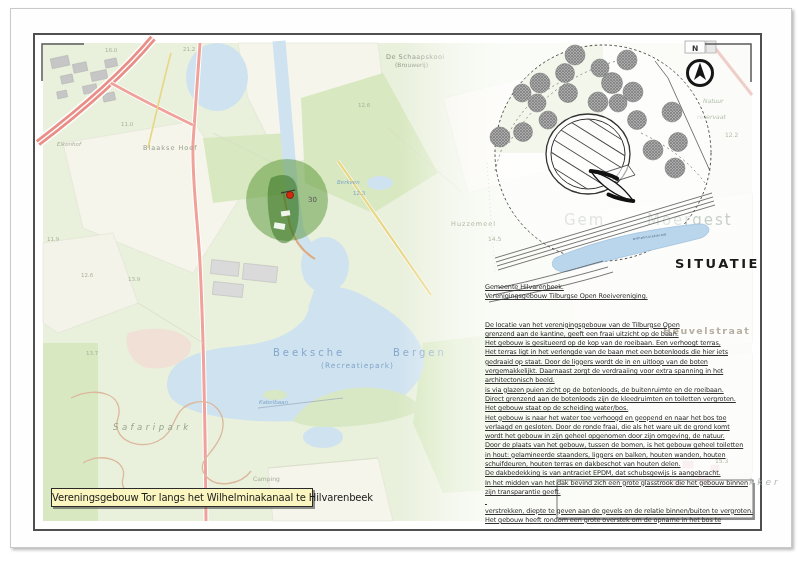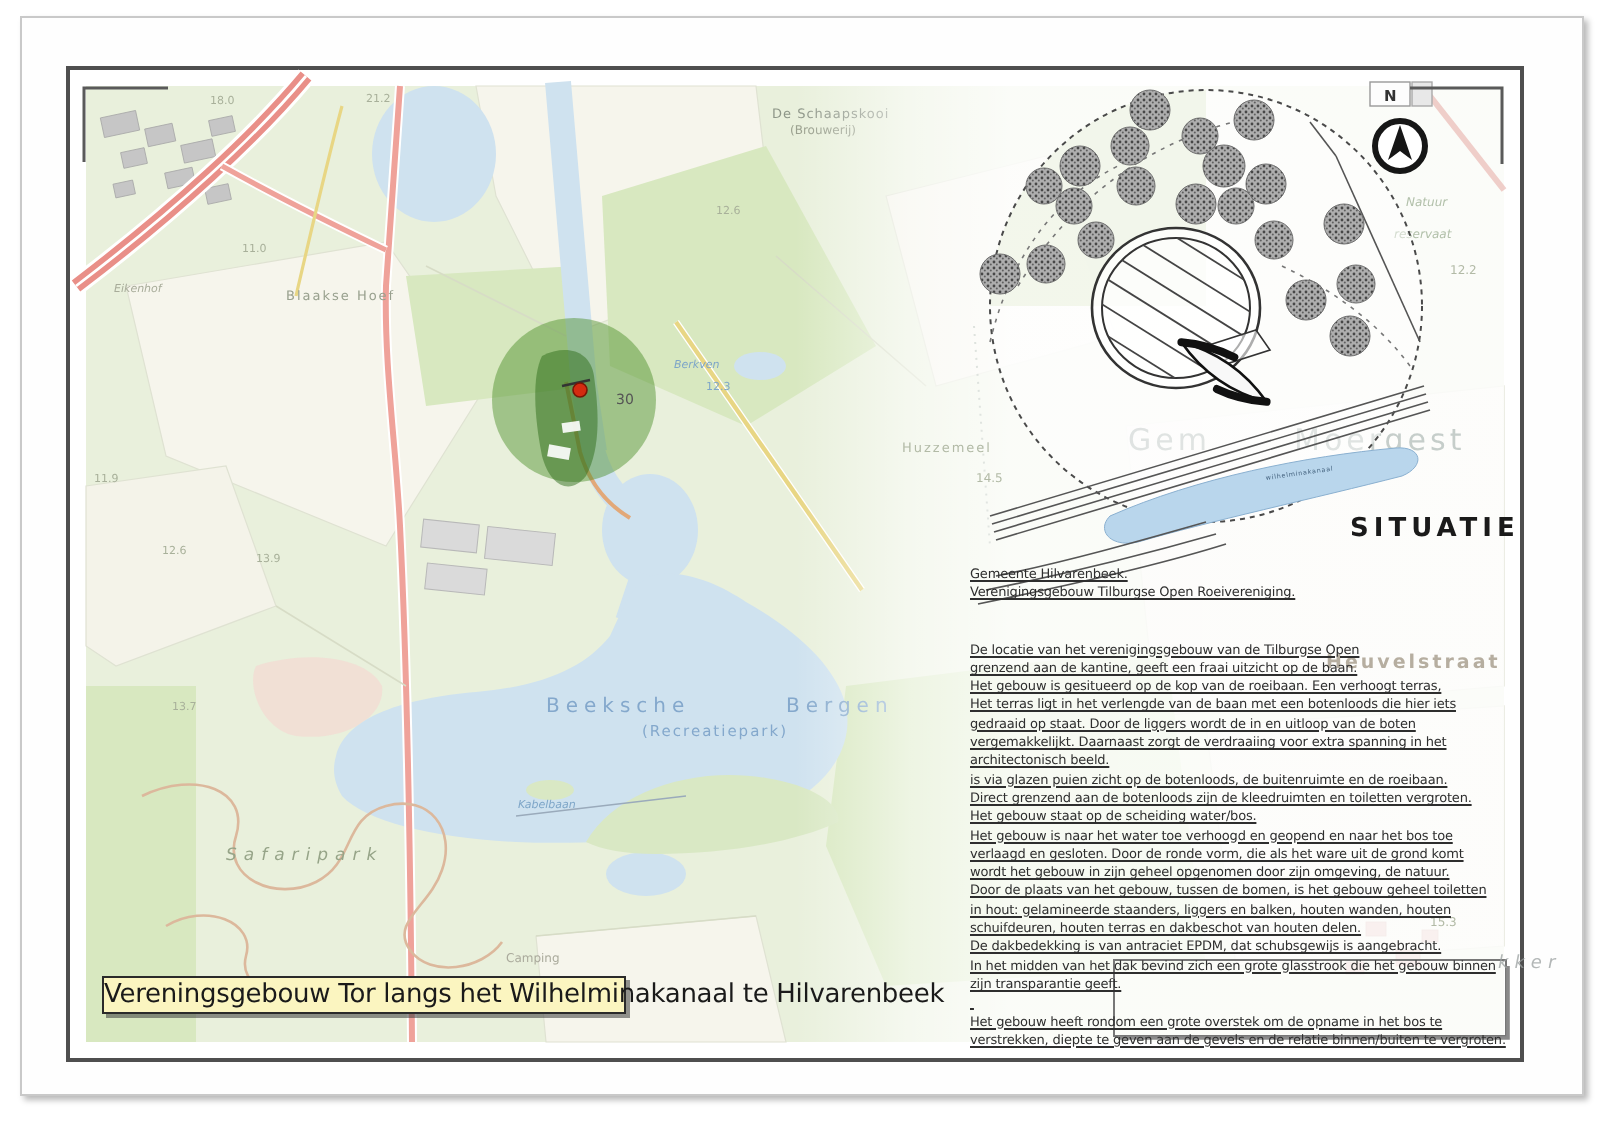--- a/index.html
+++ b/index.html
@@ -32,21 +32,21 @@
     position:absolute;left:450px;top:248px;width:285px;
     color:#2e2e2e;font-size:6.5px;line-height:9.3px;letter-spacing:-0.1px;text-decoration:underline;
   }
   .text-block .tb-head{white-space:nowrap;}
   .text-block .tb-body{margin-top:19px;}
   .text-block .tl{white-space:nowrap;}
   .title-box{
     position:absolute;left:16px;top:453px;width:260px;height:17px;
     background:#fbf5c0;border:1px solid #2a2a2a;
     box-shadow:2px 2px 0 rgba(60,60,60,0.55);
-    color:#1a1a1a;font-size:13px;letter-spacing:-0.15px;
+    color:#1a1a1a;font-size:10px;letter-spacing:-0.15px;
     text-align:center;line-height:17px;white-space:nowrap;
   }
   .margin-text{
     position:absolute;left:738px;top:468px;color:#9aa0a0;
     font-size:9px;font-style:italic;letter-spacing:3px;opacity:0.75;
     white-space:nowrap;
   }
   text{font-family:"DejaVu Sans","Liberation Sans",sans-serif;}
 </style>
 </head>
@@ -311,31 +311,31 @@
           <div class="tl">grenzend aan de kantine, geeft een fraai uitzicht op de baan.</div>
           <div class="tl">Het gebouw is gesitueerd op de kop van de roeibaan. Een verhoogt terras,</div>
           <div class="tl">Het terras ligt in het verlengde van de baan met een botenloods die hier iets</div>
           <div class="tl">gedraaid op staat. Door de liggers wordt de in en uitloop van de boten</div>
           <div class="tl">vergemakkelijkt. Daarnaast zorgt de verdraaiing voor extra spanning in het</div>
           <div class="tl">architectonisch beeld.</div>
           <div class="tl">is via glazen puien zicht op de botenloods, de buitenruimte en de roeibaan.</div>
           <div class="tl">Direct grenzend aan de botenloods zijn de kleedruimten en toiletten vergroten.</div>
           <div class="tl">Het gebouw staat op de scheiding water/bos.</div>
           <div class="tl">Het gebouw is naar het water toe verhoogd en geopend en naar het bos toe</div>
-          <div class="tl">verlaagd en gesloten. Door de ronde vorm, die als het ware uit de grond komt</div>
+          <div class="tl">verlaagd en gesloten. Door de ronde fraai, die als het ware uit de grond komt</div>
           <div class="tl">wordt het gebouw in zijn geheel opgenomen door zijn omgeving, de natuur.</div>
           <div class="tl">Door de plaats van het gebouw, tussen de bomen, is het gebouw geheel toiletten</div>
           <div class="tl">in hout: gelamineerde staanders, liggers en balken, houten wanden, houten</div>
           <div class="tl">schuifdeuren, houten terras en dakbeschot van houten delen.</div>
           <div class="tl">De dakbedekking is van antraciet EPDM, dat schubsgewijs is aangebracht.</div>
           <div class="tl">In het midden van het dak bevind zich een grote glasstrook die het gebouw binnen</div>
           <div class="tl">zijn transparantie geeft.</div>
           <div class="tl">&nbsp;</div>
+          <div class="tl">verstrekken, diepte te geven aan de gevels en de relatie binnen/buiten te vergroten.</div>
           <div class="tl">Het gebouw heeft rondom een grote overstek om de opname in het bos te</div>
-          <div class="tl">verstrekken, diepte te geven aan de gevels en de relatie binnen/buiten te vergroten.</div>
         </div>
     </div>
 
     <div class="title-box">Vereningsgebouw Tor langs het Wilhelminakanaal te Hilvarenbeek</div>
   </div>
 
   <div class="margin-text">kker</div>
 </div>
 
 </body></html>

